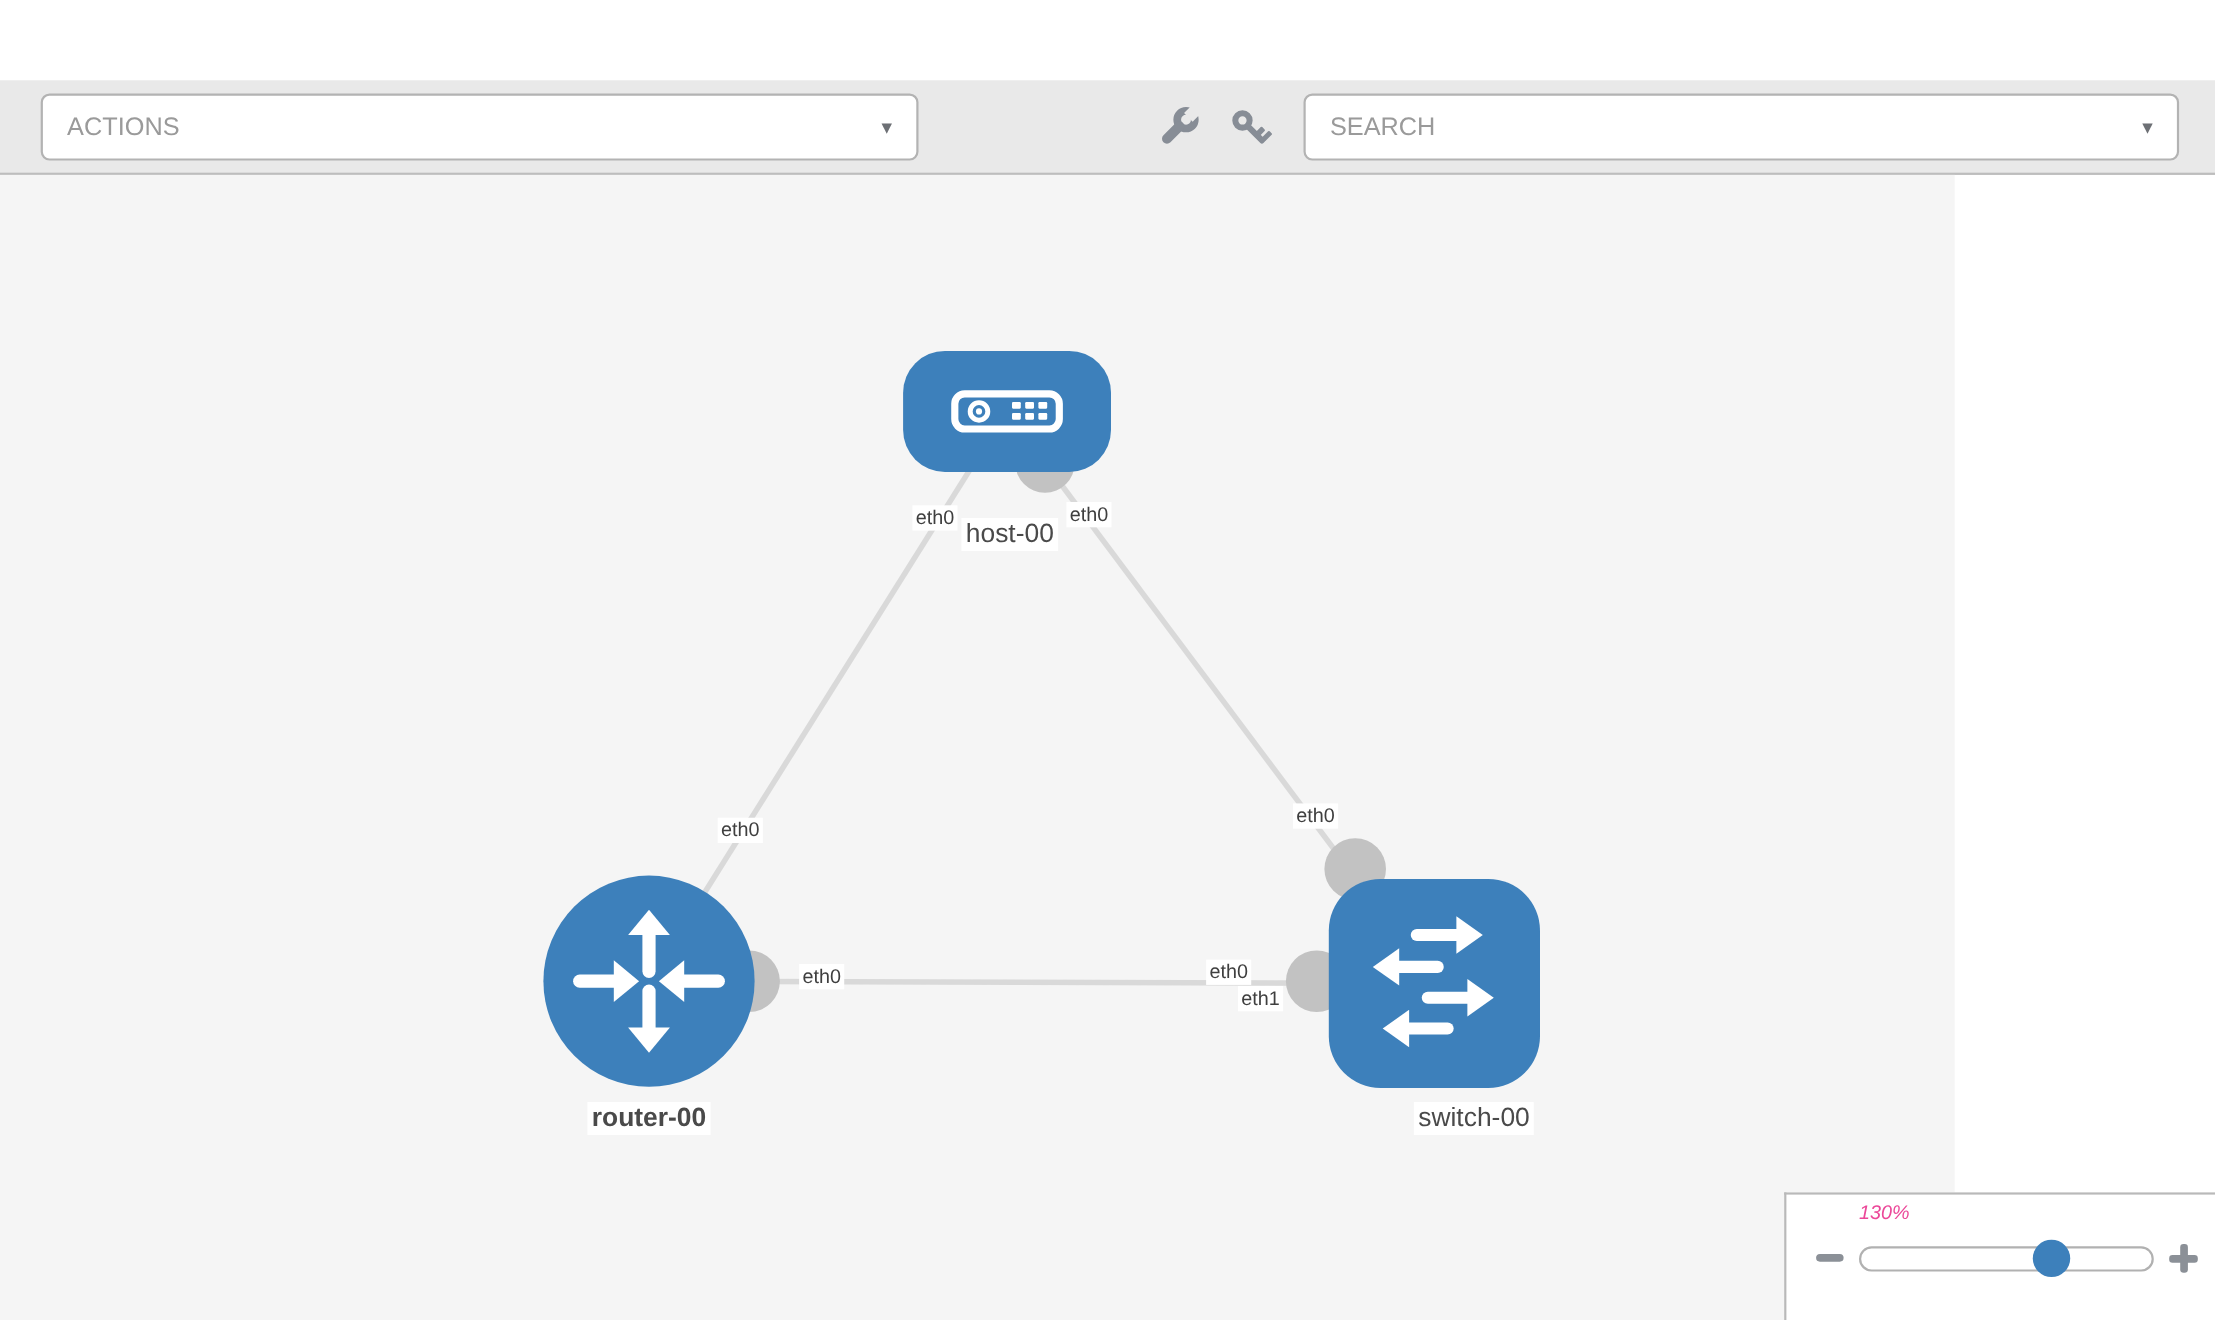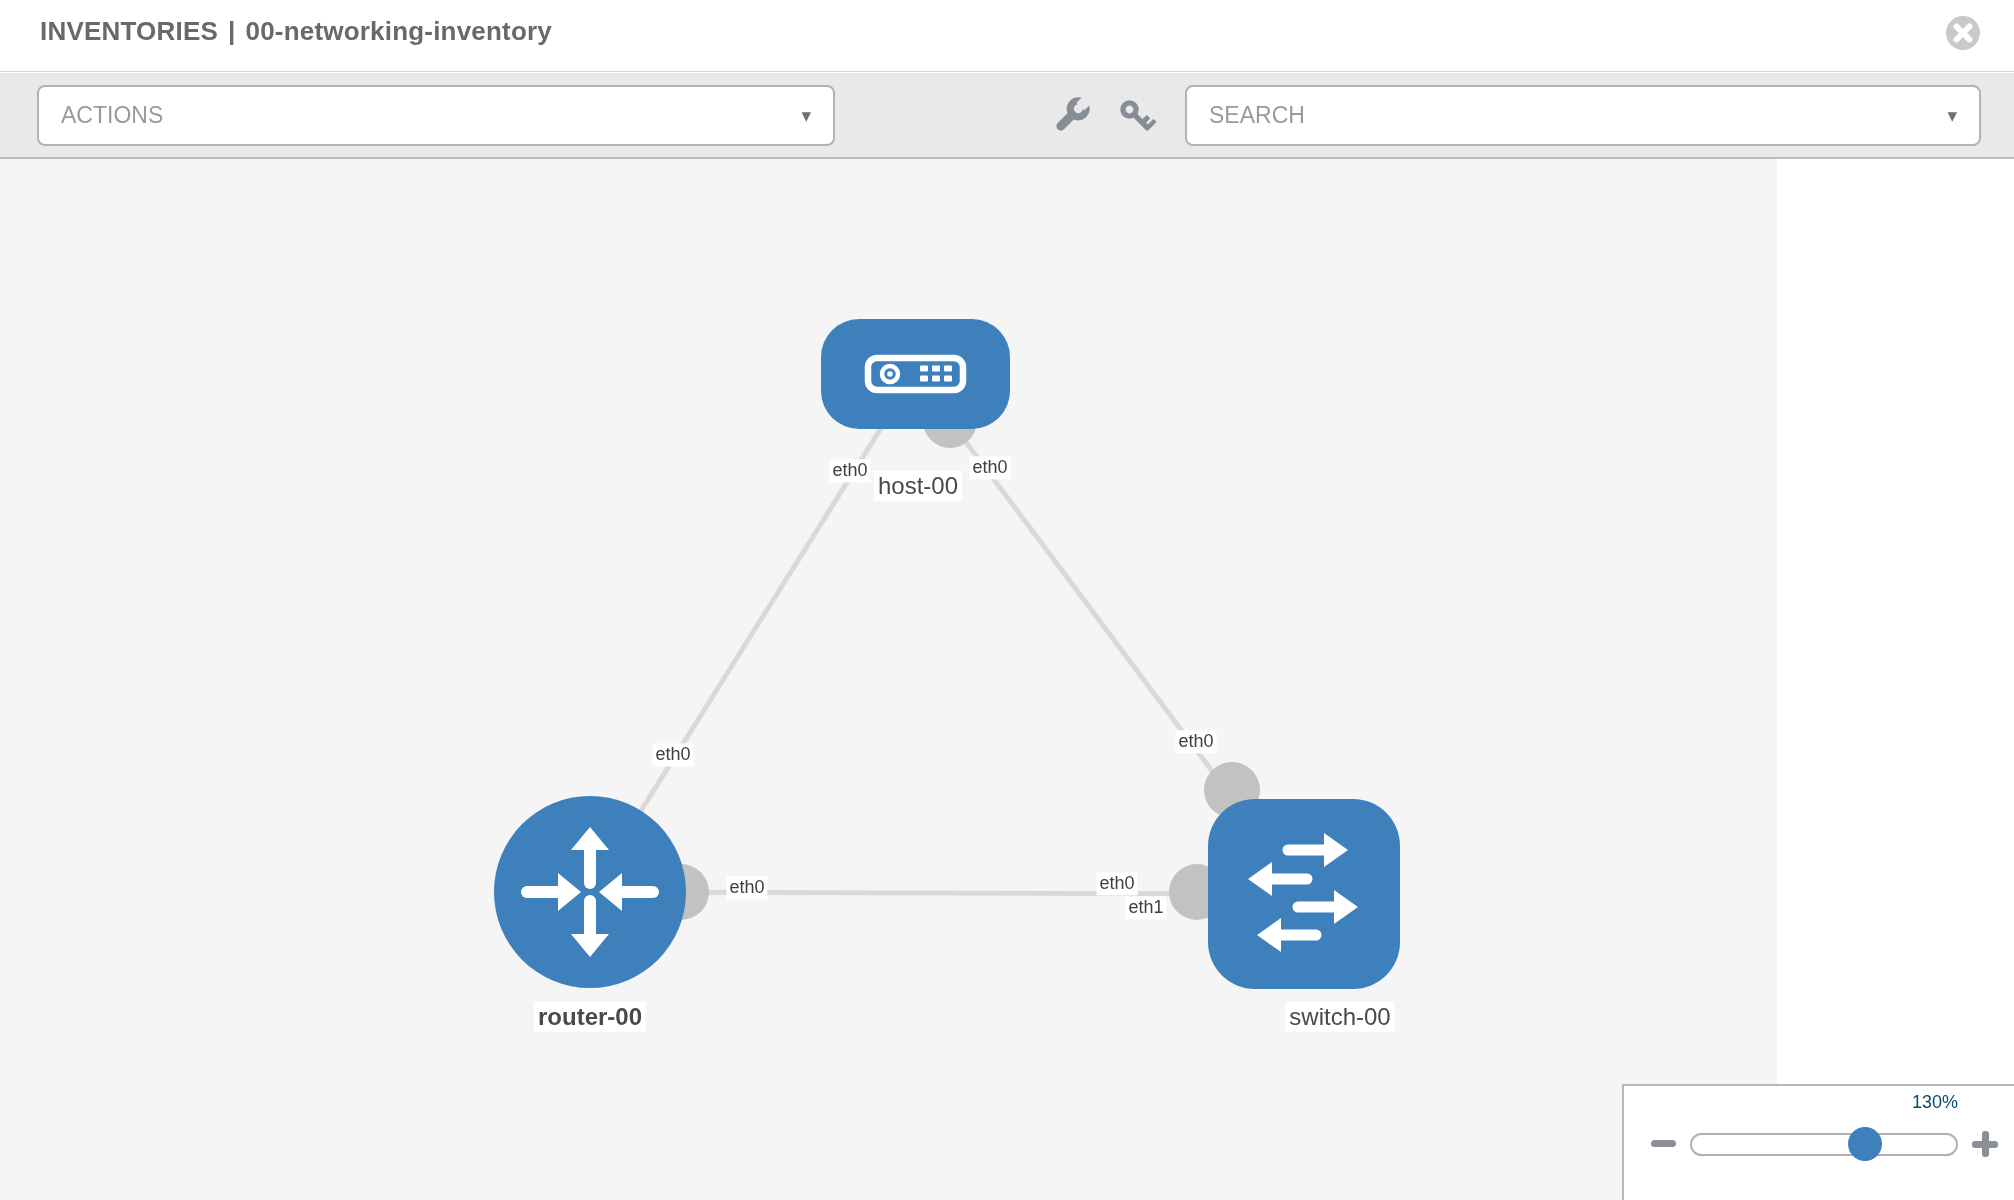--- a/index.html
+++ b/index.html
@@ -31,42 +31,33 @@
   .canvas{position:absolute;top:159px;left:0;width:1777px;height:1041px;background:#f5f5f5;}
   .topo{position:absolute;top:0;left:0;}
 
   .lbl{position:absolute;transform:translate(-50%,-50%);background:#ffffff;white-space:nowrap;line-height:1.18;}
   .node-lbl{font-size:24px;color:#4a4a4a;padding:1px 4px;}
   .if-lbl{font-size:18px;color:#3f3f3f;padding:1px 3px;}
 
   
   .zoom-panel{position:absolute;left:1622px;top:925px;width:392px;height:116px;background:#ffffff;
               border-top:2px solid #b9b9b9;border-left:2px solid #b9b9b9;box-sizing:border-box;}
-  .zoom-level{position:absolute;left:66px;top:6px;width:268px;text-align:right;font-size:18px;color:#0c4a6e;}
+  .zoom-level{position:absolute;left:66px;top:6px;width:268px;text-align:left;font-size:18px;color:#ec4899;font-style:italic;}
   .zoom-minus{position:absolute;left:27px;top:54px;width:25px;height:7px;border-radius:4px;background:#8b9097;cursor:pointer;}
   .zoom-plus{position:absolute;left:348px;top:45px;width:26px;height:26px;cursor:pointer;}
   .zoom-plus::before{content:"";position:absolute;left:0;top:9.5px;width:26px;height:7px;border-radius:3px;background:#8b9097;}
   .zoom-plus::after{content:"";position:absolute;left:9.5px;top:0;width:7px;height:26px;border-radius:3px;background:#8b9097;}
   .zoom-track{position:absolute;left:66px;top:47px;width:268px;height:23px;background:#fff;border:2px solid #b1b1b1;border-radius:13px;box-sizing:border-box;cursor:pointer;}
   .zoom-thumb{position:absolute;left:156px;top:-8px;width:34px;height:34px;border-radius:50%;background:#3d80bb;cursor:grab;}
 </style>
 </head>
 <body>
 
 <div class="viewport">
 
-  <div class="header">
-    <div class="title">
-      <span>INVENTORIES</span><span class="sep">|</span><span>00-networking-inventory</span>
-    </div>
-    <svg class="close-btn" viewBox="0 0 38 38">
-      <circle cx="19" cy="19" r="17" fill="#c9c9c9"></circle>
-      <path d="M12.5 12.5 L25.5 25.5 M25.5 12.5 L12.5 25.5" stroke="#ffffff" stroke-width="6" stroke-linecap="round"></path>
-    </svg>
-  </div>
 
   <div class="toolbar">
     <div class="select actions">
       <span>ACTIONS</span>
       <span class="caret">▾</span>
     </div>
 
     <svg class="tool-icon wrench" viewBox="0 0 44 44">
       <g transform="rotate(45 22 22)">
         <circle cx="22" cy="9" r="8" fill="none" stroke="#878d96" stroke-width="7"></circle>

